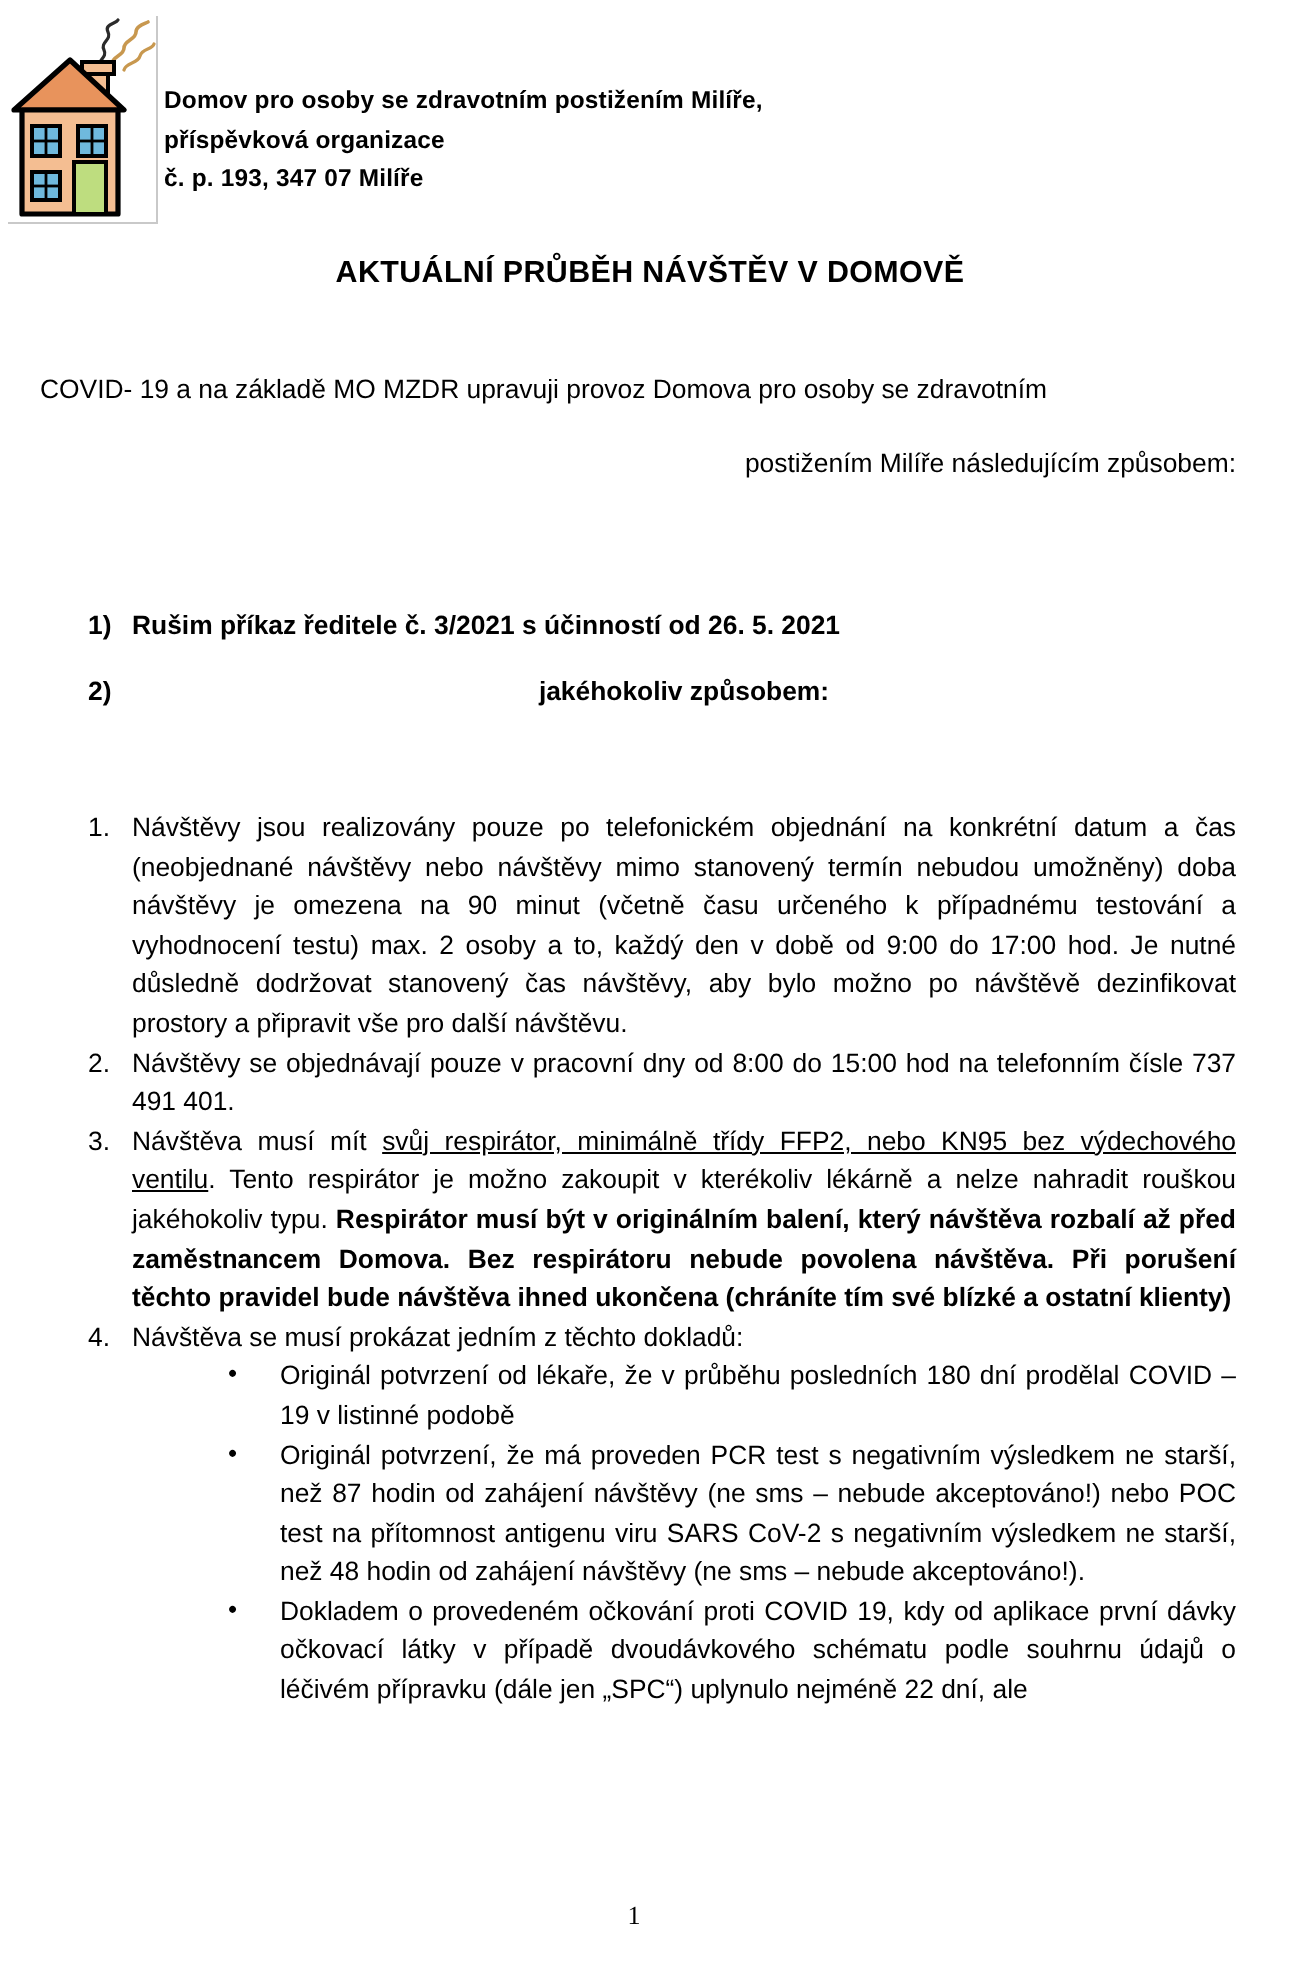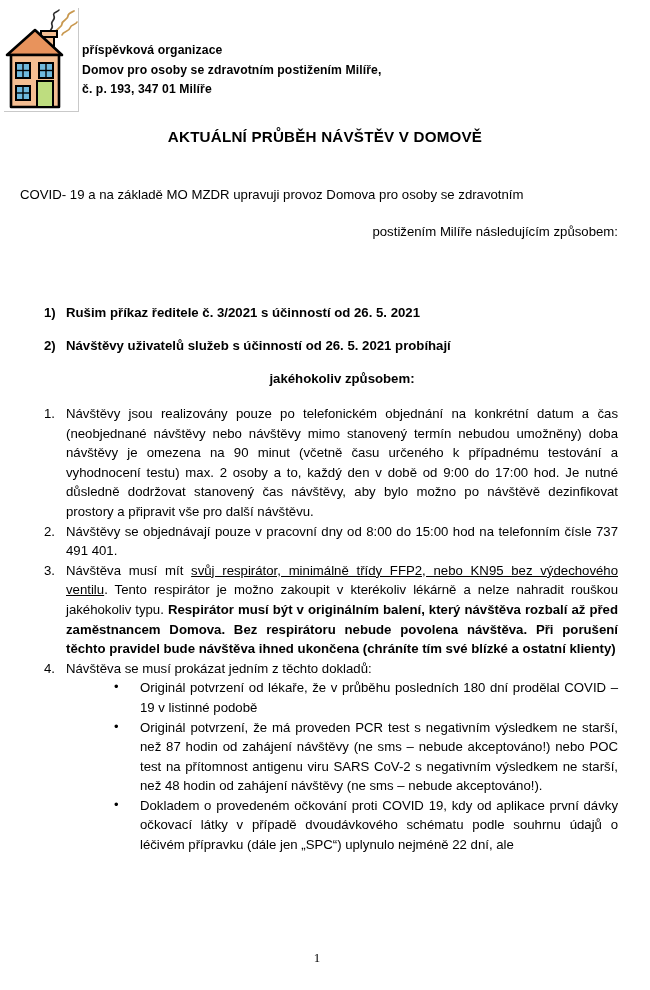--- a/index.html
+++ b/index.html
@@ -186,41 +186,40 @@
         <line x1="35" y1="62.5" x2="49" y2="62.5" stroke="#000" stroke-width="1.4"></line>
         <rect x="12" y="78" width="14" height="14" fill="#6FB9DD" stroke="#000" stroke-width="2"></rect>
         <line x1="19" y1="78" x2="19" y2="92" stroke="#000" stroke-width="1.4"></line>
         <line x1="12" y1="85" x2="26" y2="85" stroke="#000" stroke-width="1.4"></line>
 
         <rect x="33" y="73" width="16" height="26" fill="#BEDD7F" stroke="#000" stroke-width="2"></rect>
       </svg>
     </div>
 
     <div class="org-block">
+      <div class="org-line">Domov pro osoby se zdravotním postižením Milíře,</div>
       <div class="org-line">příspěvková organizace</div>
-      <div class="org-line">Domov pro osoby se zdravotním postižením Milíře,</div>
-      <div class="org-line">č. p. 193, 347 01 Milíře</div>
+      <div class="org-line">č. p. 193, 347 07 Milíře</div>
     </div>
   </div>
 
   <div class="doc-title">AKTUÁLNÍ PRŮBĚH NÁVŠTĚV V DOMOVĚ</div>
 
   <div class="intro">
     <p>COVID- 19 a na základě MO MZDR upravuji provoz Domova pro osoby se zdravotním</p>
     <p class="last">postižením Milíře následujícím způsobem:</p>
   </div>
 
   <div class="list-paren">
     <div class="lp-item">
       <span class="marker">1)</span>
       <span class="lp-last">Rušim příkaz ředitele č. 3/2021 s účinností od 26. 5. 2021</span>
     </div>
     <div class="lp-item">
       <span class="marker">2)</span>
-      <span>Návštěvy uživatelů služeb s účinností od 26. 5. 2021 probíhají</span>
       <div class="lp-last">jakéhokoliv způsobem:</div>
     </div>
   </div>
 
   <div class="list-num">
 
     <div class="ln-item">
       <span class="marker">1.</span>
       <span class="body">Návštěvy jsou realizovány pouze po telefonickém objednání na konkrétní datum a čas (neobjednané návštěvy nebo návštěvy mimo stanovený termín nebudou umožněny) doba návštěvy je omezena na 90 minut (včetně času určeného k případnému testování a vyhodnocení testu) max. 2 osoby a to, každý den v době od 9:00 do 17:00 hod. Je nutné důsledně dodržovat stanovený čas návštěvy, aby bylo možno po návštěvě dezinfikovat prostory a připravit vše pro další návštěvu.</span>
     </div>

